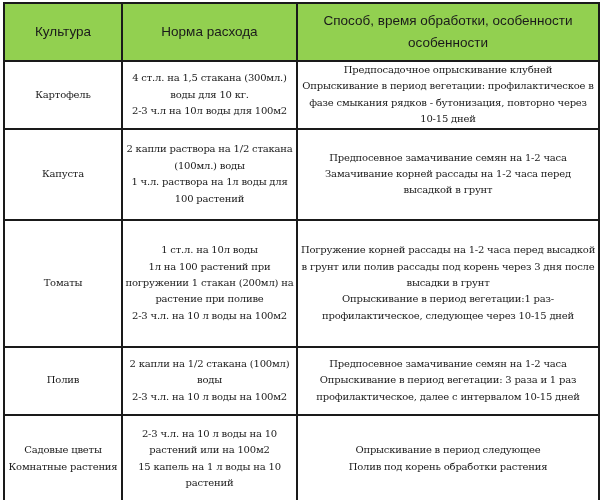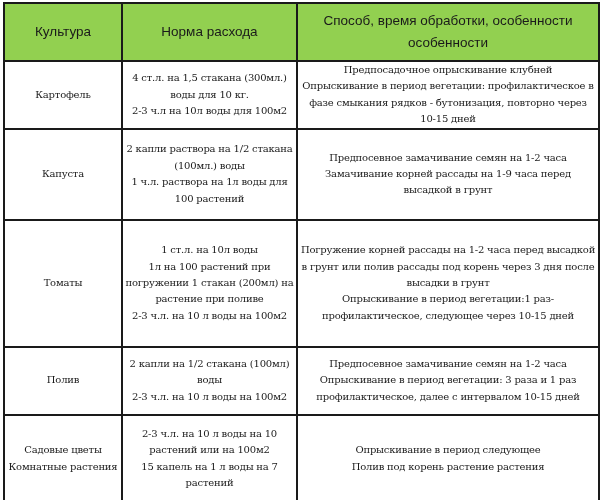--- a/index.html
+++ b/index.html
@@ -88,21 +88,21 @@
     <tr class="r2">
       <td class="crop-name">
         <span class="line">Капуста</span>
       </td>
       <td>
         <span class="line">2 капли раствора на 1/2 стакана (100мл.) воды</span>
         <span class="line">1 ч.л. раствора на 1л воды для 100 растений</span>
       </td>
       <td>
         <span class="line">Предпосевное замачивание семян на 1-2 часа</span>
-        <span class="line">Замачивание корней рассады на 1-9 часа перед высадкой в грунт</span>
+        <span class="line">Замачивание корней рассады на 1-2 часа перед высадкой в грунт</span>
       </td>
     </tr>
     <tr class="r3">
       <td class="crop-name">
         <span class="line">Томаты</span>
       </td>
       <td>
         <span class="line">1 ст.л. на 10л воды</span>
         <span class="line">1л на 100 растений при погружении 1 стакан (200мл) на растение при поливе</span>
         <span class="line">2-3 ч.л. на 10 л воды на 100м2</span>
@@ -125,21 +125,21 @@
         <span class="line">Опрыскивание в период вегетации: 3 раза и 1 раз профилактическое, далее с интервалом 10-15 дней</span>
       </td>
     </tr>
     <tr class="r5">
       <td class="crop-name">
         <span class="line">Садовые цветы</span>
         <span class="line">Комнатные растения</span>
       </td>
       <td>
         <span class="line">2-3 ч.л. на 10 л воды на 10 растений или на 100м2</span>
-        <span class="line">15 капель на 1 л воды на 7 растений</span>
+        <span class="line">15 капель на 1 л воды на 10 растений</span>
       </td>
       <td>
         <span class="line">Опрыскивание в период следующее</span>
-        <span class="line">Полив под корень растение растения</span>
+        <span class="line">Полив под корень обработки растения</span>
       </td>
     </tr>
   </tbody>
 </table>
 
 </body></html>

